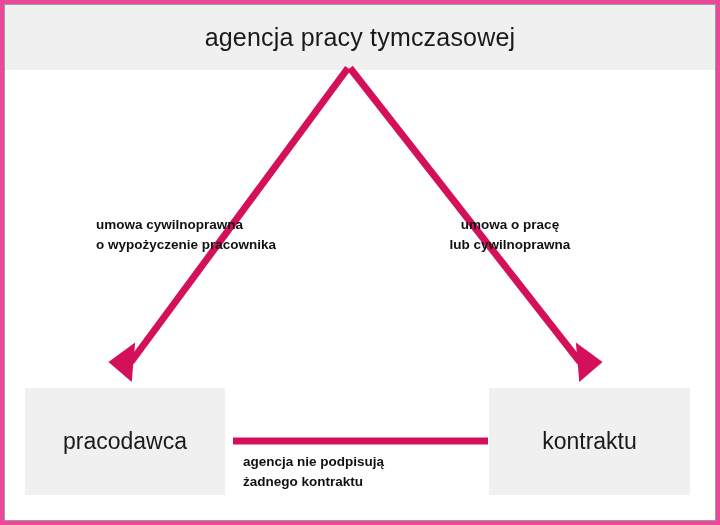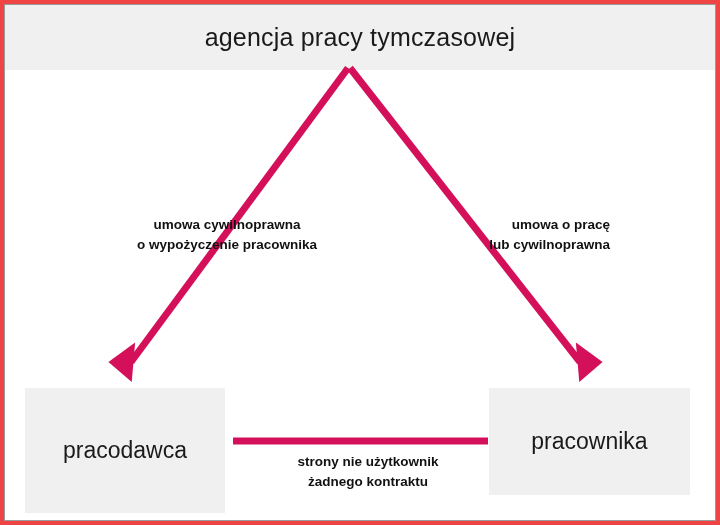--- a/index.html
+++ b/index.html
@@ -7,21 +7,21 @@
     padding: 0;
     background: #ffffff;
   }
   body {
     font-family: "Liberation Sans", sans-serif;
   }
   #diagram {
     position: relative;
     width: 720px;
     height: 525px;
-    background: #ef4444;
+    background: #ec4899;
     box-sizing: border-box;
     overflow: hidden;
   }
   .frame {
     position: absolute;
     left: 4px;
     top: 4px;
     width: 712px;
     height: 517px;
     border: 1px solid #9a9a9a;
@@ -44,21 +44,21 @@
     width: 710px;
     height: 65px;
     font-size: 25px;
     font-weight: 400;
     letter-spacing: 0.2px;
   }
   #box-employer {
     left: 25px;
     top: 388px;
     width: 200px;
-    height: 125px;
+    height: 107px;
     font-size: 23px;
     line-height: 1.28;
     font-weight: 400;
   }
   #box-worker {
     left: 489px;
     top: 388px;
     width: 201px;
     height: 107px;
     font-size: 23px;
@@ -76,33 +76,33 @@
     width: 720px;
     height: 525px;
     pointer-events: none;
   }
   .caption {
     position: absolute;
     font-size: 13.5px;
     font-weight: bold;
     color: #111111;
     line-height: 1.45;
-    text-align: center;
+    text-align: left;
     white-space: pre-line;
   }
   #caption-left {
     left: 96px;
     top: 215px;
     width: 262px;
   }
   #caption-right {
     left: 410px;
     top: 215px;
     width: 200px;
-    text-align: right;
+    text-align: center;
   }
   #caption-bottom {
     left: 243px;
     top: 452px;
     width: 250px;
   }
 </style>
 </head>
 <body>
 
@@ -125,28 +125,28 @@
     </g>
     <g>
       <line x1="233" y1="441" x2="488" y2="441" stroke="#d5105a" stroke-width="7" stroke-linecap="butt"></line>
     </g>
   </svg>
 
   <div class="caption" id="caption-left">umowa cywilnoprawna
 o wypożyczenie pracownika</div>
   <div class="caption" id="caption-right">umowa o pracę
 lub  cywilnoprawna</div>
-  <div class="caption" id="caption-bottom">strony nie użytkownik
+  <div class="caption" id="caption-bottom">agencja nie podpisują
 żadnego kontraktu</div>
 
   <div class="box" id="box-employer">
     <span class="box-text">
       <span>pracodawca</span><br>
     </span>
   </div>
 
   <div class="box" id="box-worker">
     <span class="box-text">
-      <span>pracownika</span><br>
+      <span>kontraktu</span><br>
     </span>
   </div>
 
 </div>
 
 </body></html>

